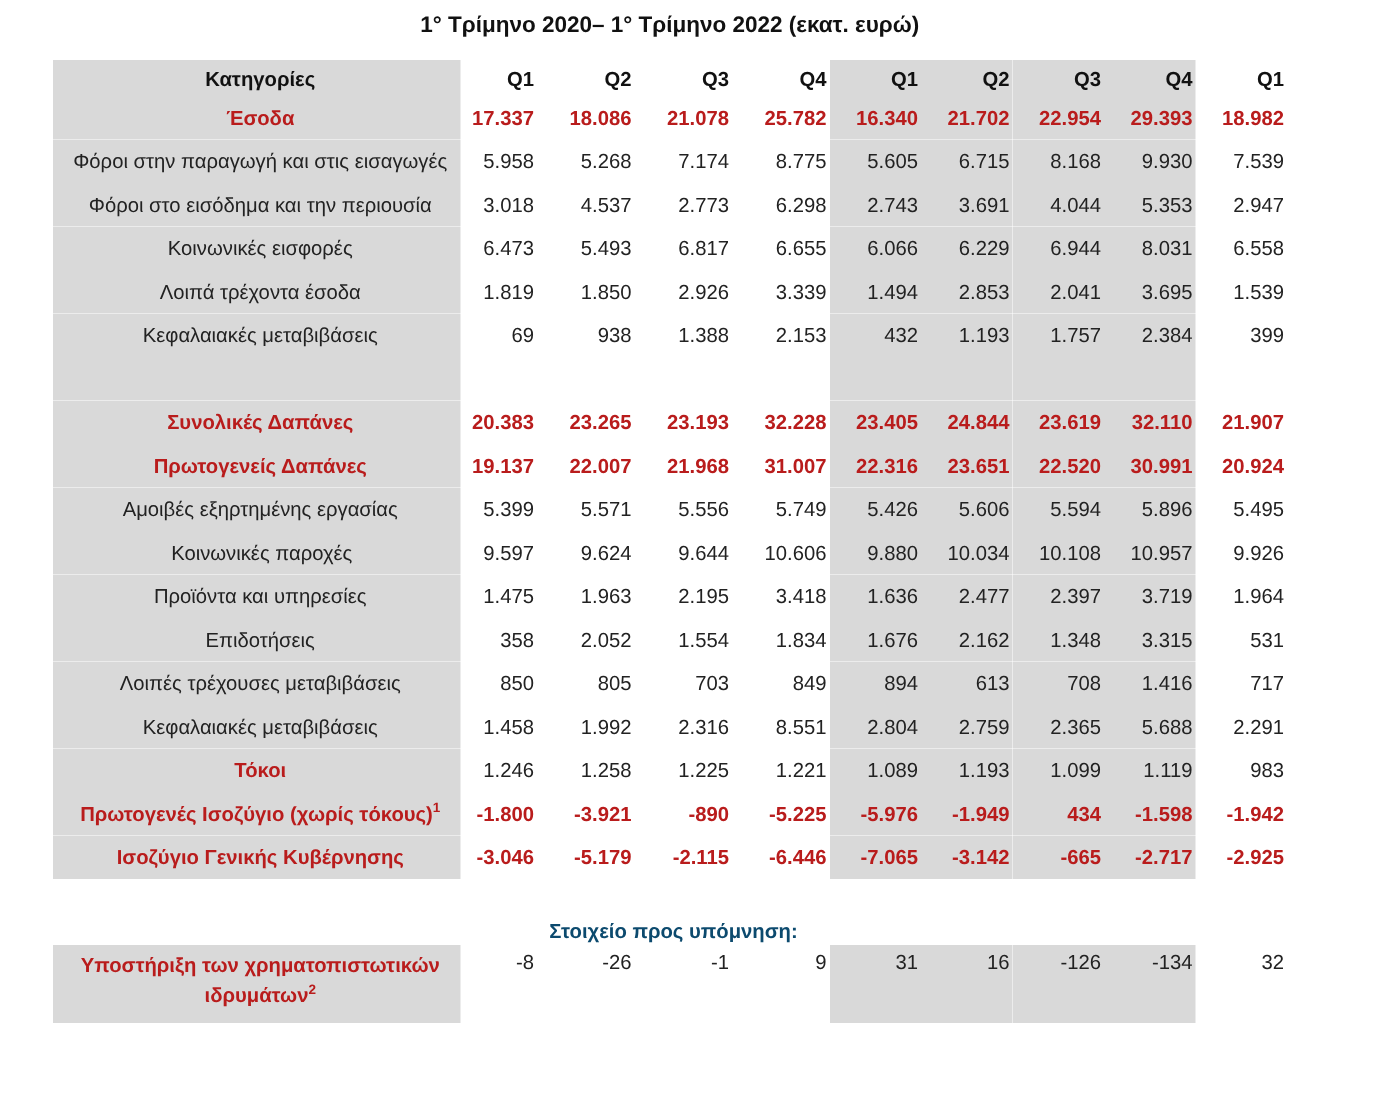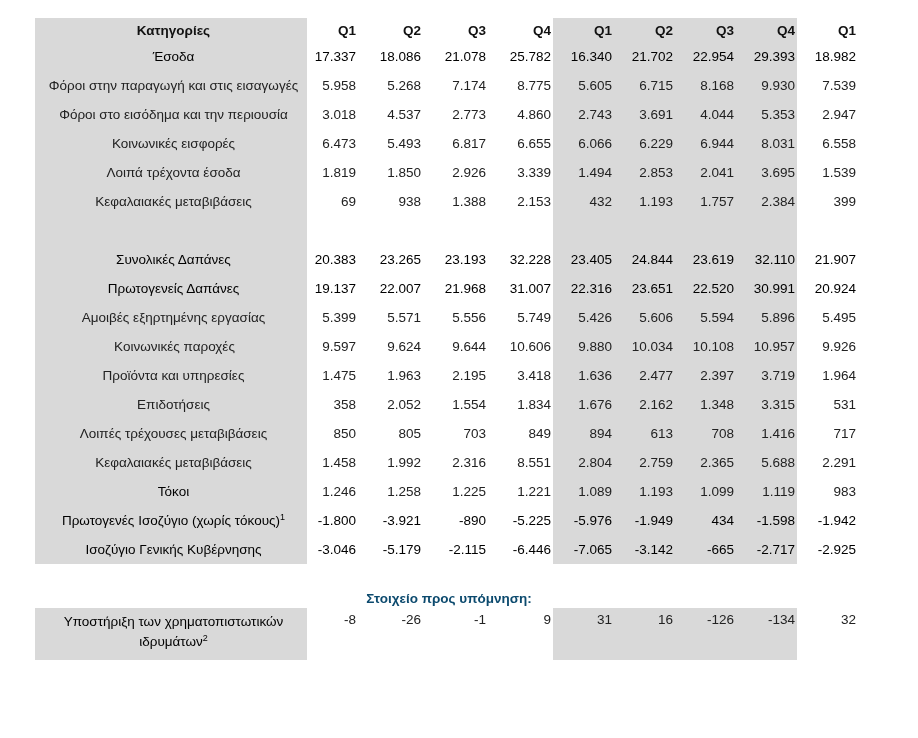--- a/index.html
+++ b/index.html
@@ -17,33 +17,34 @@
   th,td{padding:0;font-size:13.5px;font-weight:normal;color:#222;overflow:hidden;white-space:nowrap;}
   .hl{background:#d9d9d9;}
   .lbl{text-align:center;padding-left:5px;}
   .num{text-align:right;padding-right:2px;}
   thead th{font-weight:bold;color:#111;}
   tr.years th{height:26px;vertical-align:bottom;padding-bottom:2px;}
   tr.years th.yr{text-align:center;}
   tr.years th.yr-r{text-align:right;padding-right:4px;}
   tr.quarters th{height:24px;vertical-align:middle;}
   tbody td{height:29px;vertical-align:middle;}
-  .bold{font-weight:normal;color:#000000;}
+  .bold{font-weight:bold;color:#b91c1c;}
   .indent{padding-left:7px;}
   tr.gap td{height:18px;background:#fff;}
   tr.section td{height:24px;font-weight:bold;color:#0c4a6e;vertical-align:bottom;padding-bottom:2px;}
   tr.memo td{height:48px;vertical-align:top;padding-top:4px;}
   tr.memo td.lbl{white-space:normal;line-height:20px;margin-left:32px;}
   sup{font-size:9px;line-height:0;}
 </style>
 </head>
 <body>
 
 <div class="page">
   <div class="title-block">
+    <div>1° Τρίμηνο 2020– 1° Τρίμηνο 2022 (εκατ. ευρώ)</div>
   </div>
   <table class="fiscal">
     <colgroup>
         <col style="width: 272px;">
         <col style="width: 51px;">
         <col style="width: 65px;">
         <col style="width: 65px;">
         <col style="width: 65px;">
         <col style="width: 61px;">
         <col style="width: 61px;">
@@ -88,21 +89,21 @@
           <td class="num hl"><span>6.715</span></td>
           <td class="num hl"><span>8.168</span></td>
           <td class="num hl"><span>9.930</span></td>
           <td class="num"><span>7.539</span></td>
         </tr>
         <tr>
           <td class="lbl hl"><span>Φόροι στο εισόδημα και την περιουσία</span></td>
           <td class="num"><span>3.018</span></td>
           <td class="num"><span>4.537</span></td>
           <td class="num"><span>2.773</span></td>
-          <td class="num"><span>4.860</span></td>
+          <td class="num"><span>6.298</span></td>
           <td class="num hl"><span>2.743</span></td>
           <td class="num hl"><span>3.691</span></td>
           <td class="num hl"><span>4.044</span></td>
           <td class="num hl"><span>5.353</span></td>
           <td class="num"><span>2.947</span></td>
         </tr>
         <tr>
           <td class="lbl hl"><span>Κοινωνικές εισφορές</span></td>
           <td class="num"><span>6.473</span></td>
           <td class="num"><span>5.493</span></td>

